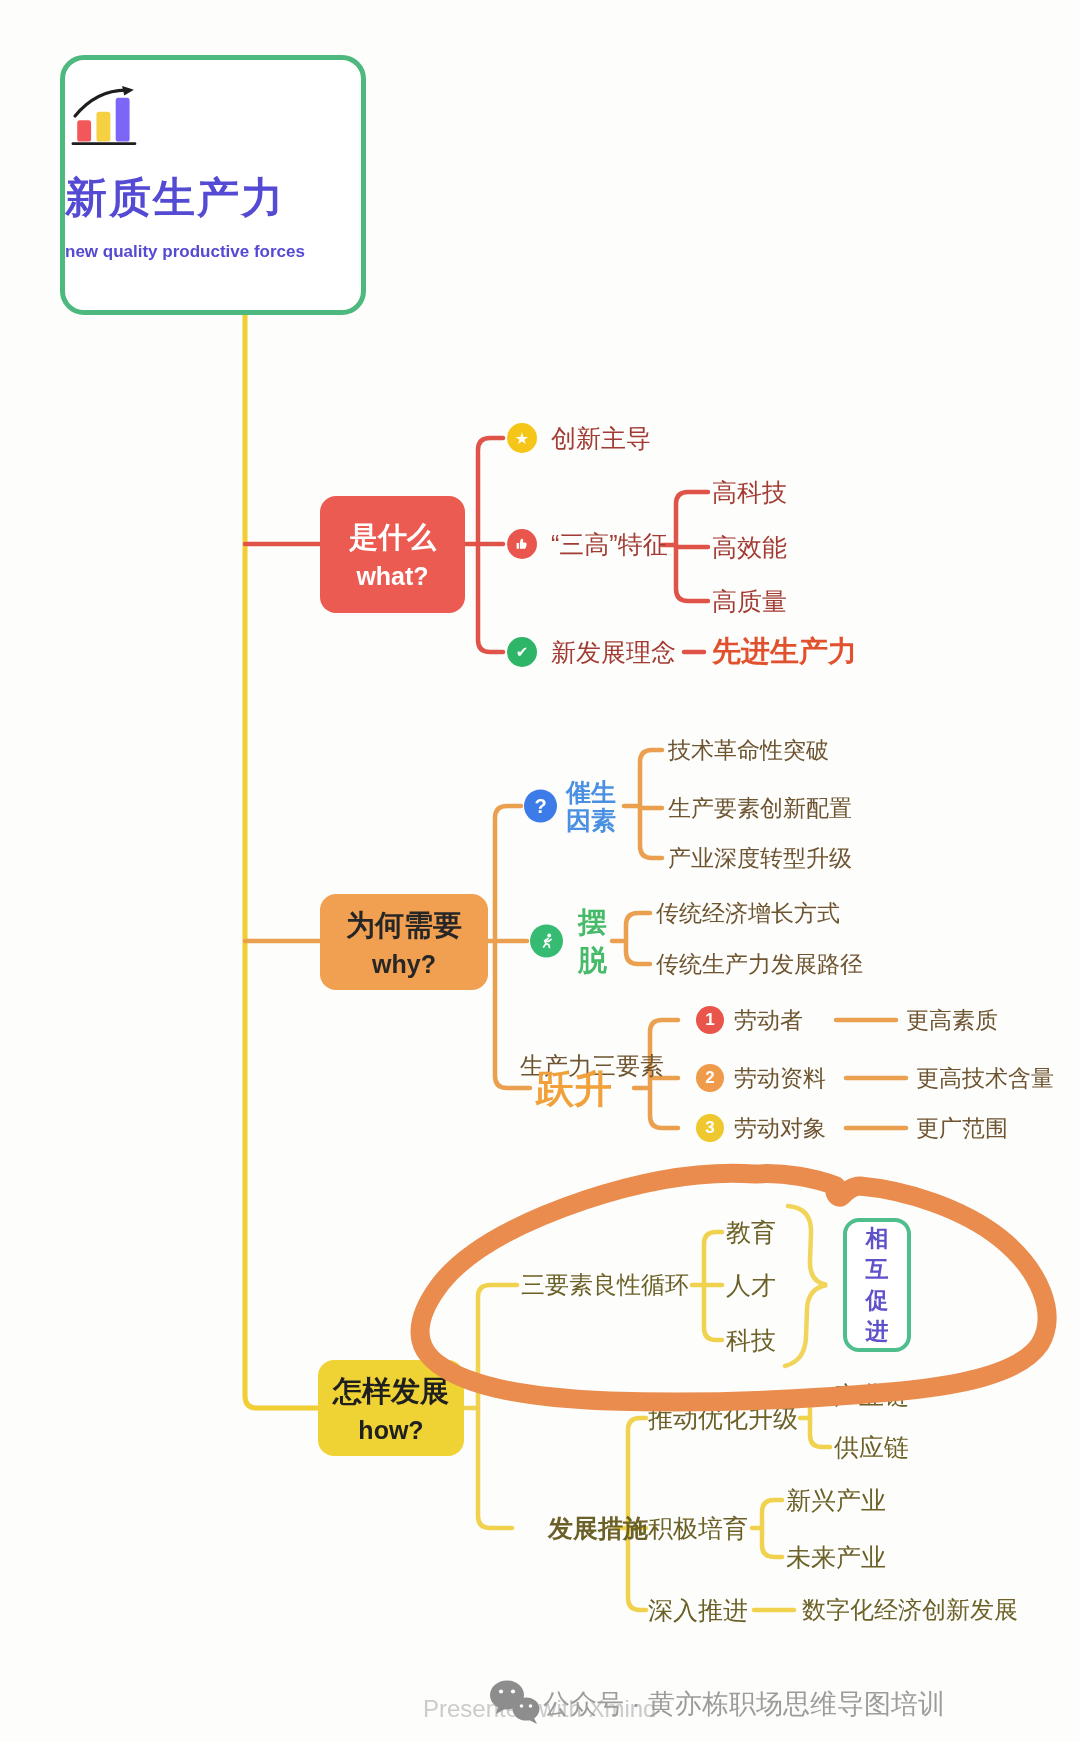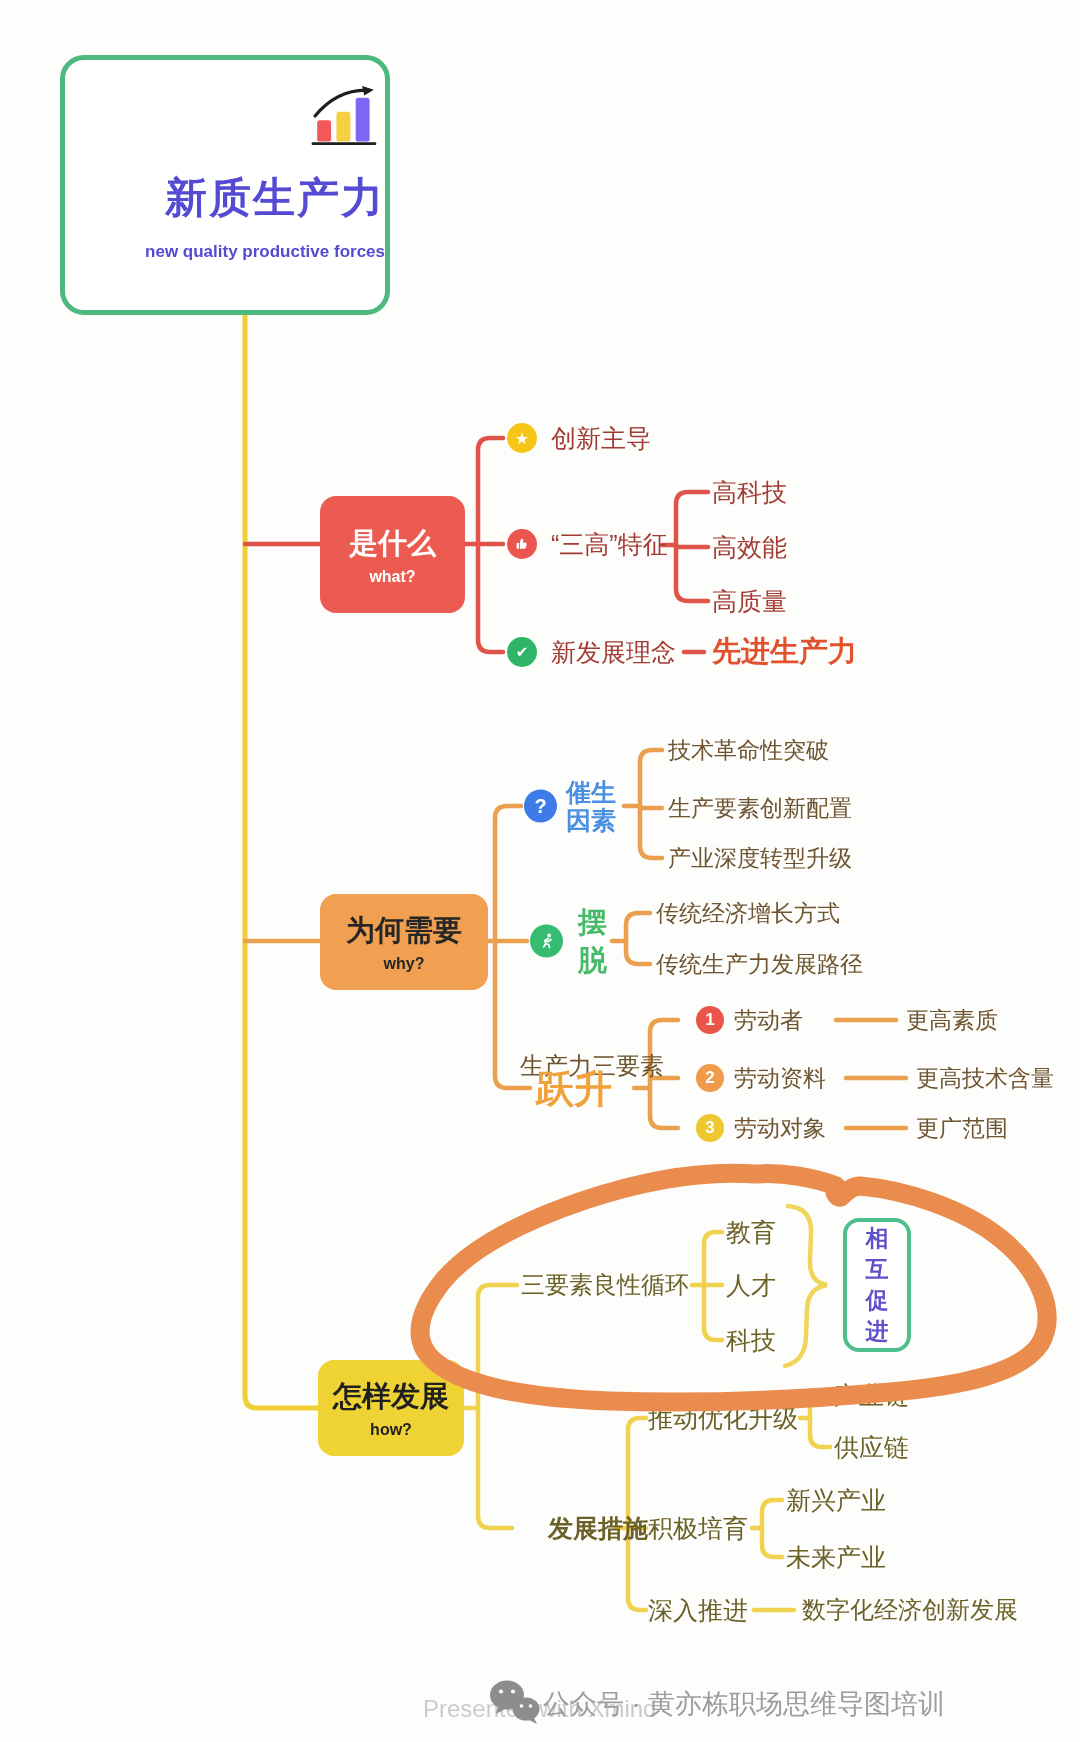--- a/index.html
+++ b/index.html
@@ -9,36 +9,36 @@
     font-family:"Liberation Sans","DejaVu Sans",sans-serif;
   }
   svg.layer{position:absolute;left:0;top:0;pointer-events:none;}
   .node{position:absolute;transform:translateY(-50%);white-space:nowrap;line-height:1.15;}
   .icon-circle{
     position:absolute;transform:translateY(-50%);border-radius:50%;
     display:flex;align-items:center;justify-content:center;color:#fff;font-weight:bold;
   }
   
   .root-box{
-    position:absolute;left:60px;top:55px;width:330px;height:260px;
+    position:absolute;left:60px;top:55px;width:306px;height:260px;
     background:#ffffff;border:5px solid #4EB97E;border-radius:24px;
-    box-sizing:border-box;text-align:right;
+    box-sizing:border-box;text-align:left;
   }
   .root-title{margin-top:18px;font-size:42px;font-weight:bold;color:#544AD3;letter-spacing:2px;}
   .root-subtitle{margin-top:16px;font-size:17px;font-weight:bold;color:#544AD3;}
   
   .branch-box{
     position:absolute;border-radius:16px;box-sizing:border-box;
     display:flex;flex-direction:column;align-items:center;justify-content:center;
   }
   .box-what{left:320px;top:496px;width:145px;height:117px;background:#EC5B52;color:#fff;}
   .box-why{left:320px;top:894px;width:168px;height:96px;background:#F0A050;color:#262626;}
   .box-how{left:318px;top:1360px;width:146px;height:96px;background:#EFD233;color:#1F1F1F;}
   .box-line1{font-size:29px;font-weight:bold;}
-  .box-line2{font-size:16px;font-weight:bold;margin-top:4px;}
+  .box-line2{font-size:25px;font-weight:bold;margin-top:4px;}
   
   .t-what{font-size:25px;color:#A23B33;}
   .t-advanced{font-size:29px;font-weight:bold;color:#E2512D;}
   .t-why{font-size:23px;color:#6E5430;}
   .t-factors{font-size:25px;color:#4A90E2;font-weight:600;line-height:28px;}
   .t-escape{font-size:29px;font-weight:bold;color:#45BA68;line-height:38px;}
   .t-elem-label{font-size:24px;color:#6E5430;}
   .t-leap{font-size:38px;font-weight:bold;color:#F0A13C;}
   .t-how{font-size:25px;color:#6B6128;}
   .t-how-sm{font-size:24px;color:#6B6128;}

